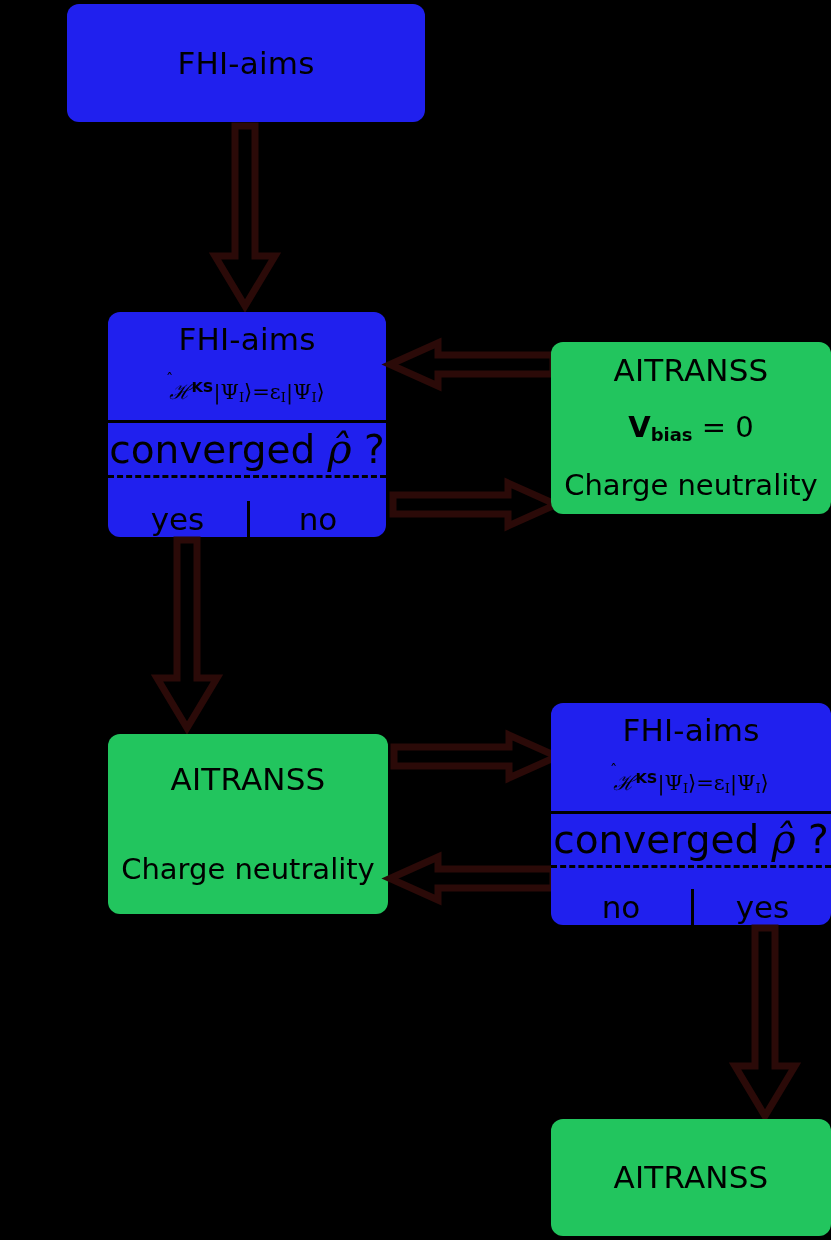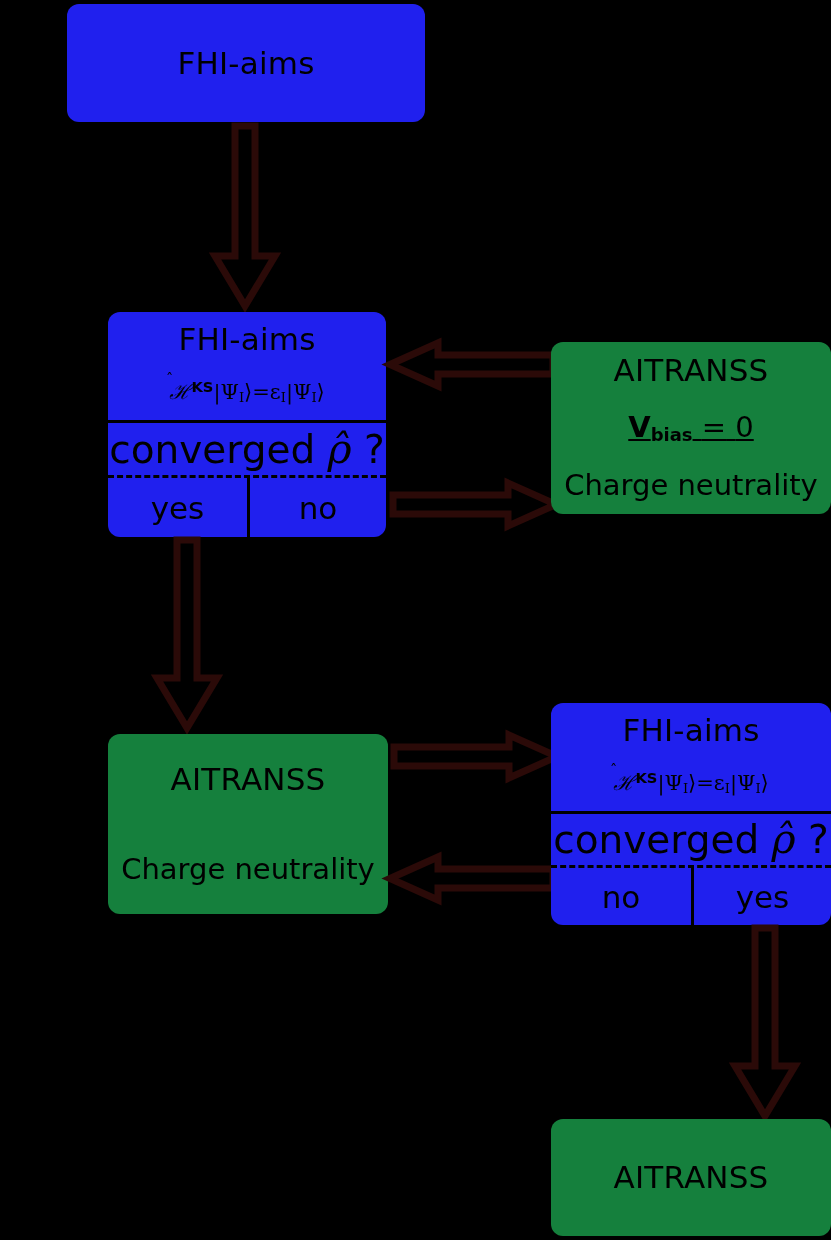--- a/index.html
+++ b/index.html
@@ -17,39 +17,40 @@
   }
   .node {
     position: absolute;
     box-sizing: border-box;
     border-radius: 12px;
     overflow: hidden;
     color: #000000;
     text-align: center;
   }
   .node.blue  { background: #2020ee; }
-  .node.khaki { background: #15803d; }
+  .node.khaki { background: #22c55e; }
 
   .seg {
     box-sizing: border-box;
     display: flex;
     align-items: center;
     justify-content: center;
     width: 100%;
   }
   .seg .line {
     width: 100%;
     line-height: 1.05;
   }
   .sep-solid  { border-top: 3px solid #000000; }
   .sep-dashed { border-top: 3px dashed #000000; }
 
   .row2 {
     display: flex;
     width: 100%;
+    align-items: flex-end;
   }
   .row2 > .cell {
     flex: 1 1 50%;
     display: flex;
     align-items: center;
     justify-content: center;
     box-sizing: border-box;
   }
   .row2 > .cell + .cell { border-left: 3px solid #000000; }
 
@@ -130,21 +131,21 @@
     <svg width="165" height="47" viewBox="0 0 165 47">
       <polygon points="165,23.5 117,2 117,14 2,14 2,33 117,33 117,45" fill="none" stroke="#2b0a08" stroke-width="7" stroke-linejoin="miter"></polygon>
     </svg>
   </div>
 
   <div class="node khaki" style="left:551px; top:342px; width:280px; height:172px;">
     <div class="node-stack">
       <div class="seg" style="flex:1 1 33.33%;">
         <div class="line t-title">AITRANSS</div>
       </div>
-      <div class="seg" style="flex:1 1 33.33%;text-decoration:underline;">
+      <div class="seg" style="flex:1 1 33.33%;">
         <div class="line t-vb">
           <span style="font-weight:600;">V</span><span class="sub" style="font-weight:700;">bias</span>
           <span>=</span>
           <span>0</span>
         </div>
       </div>
       <div class="seg" style="flex:1 1 33.33%;">
         <div class="line t-sub">Charge neutrality</div>
       </div>
     </div>

